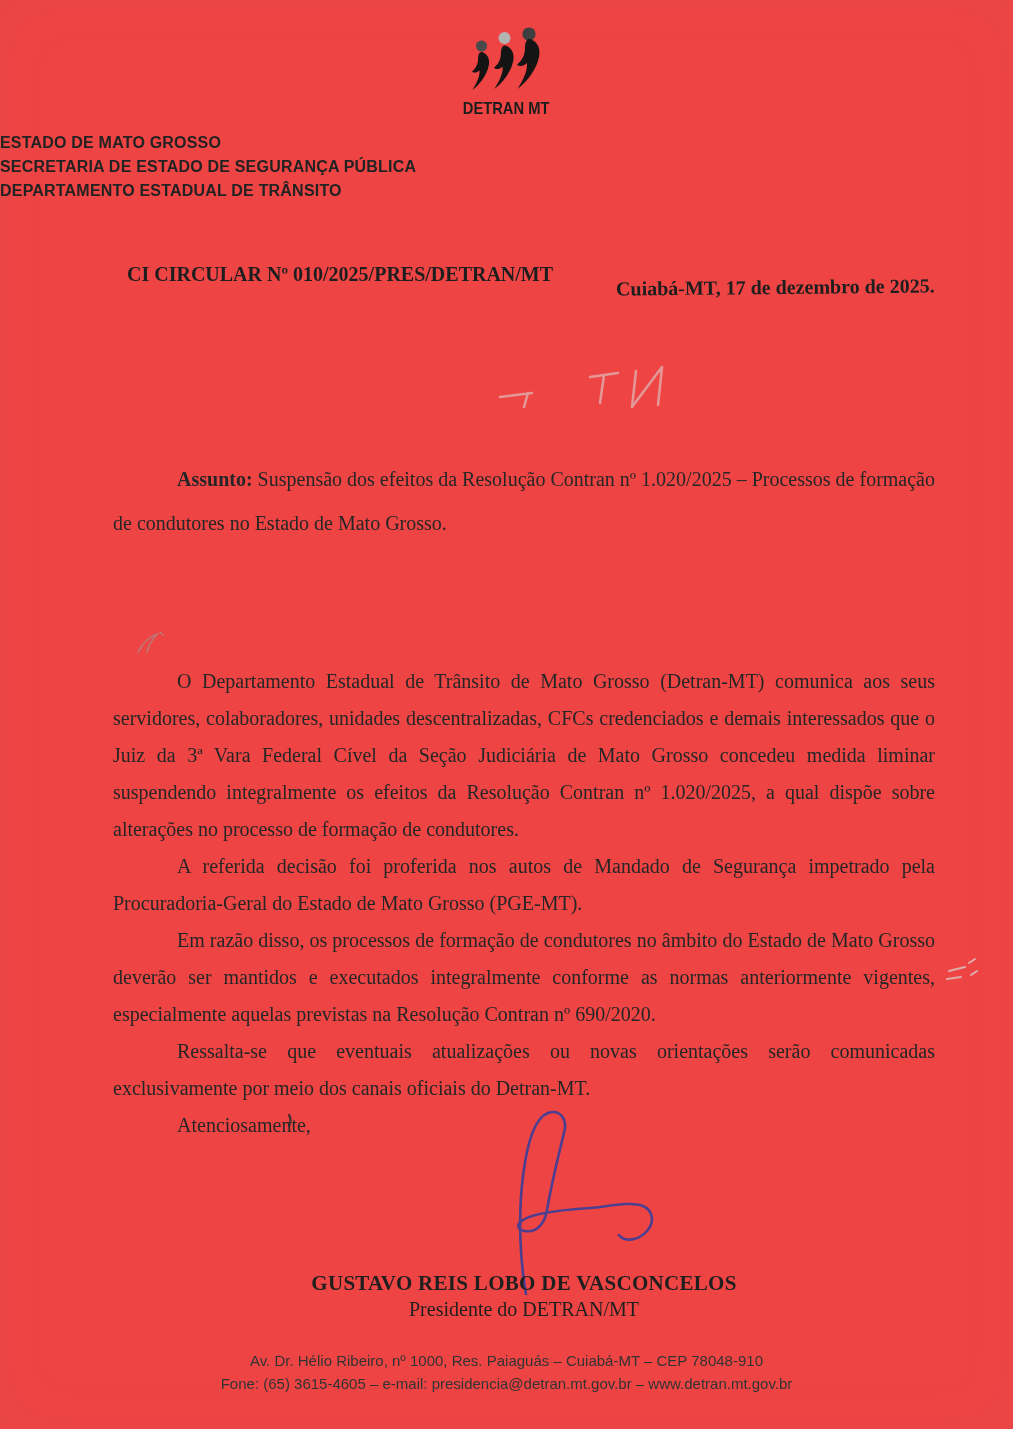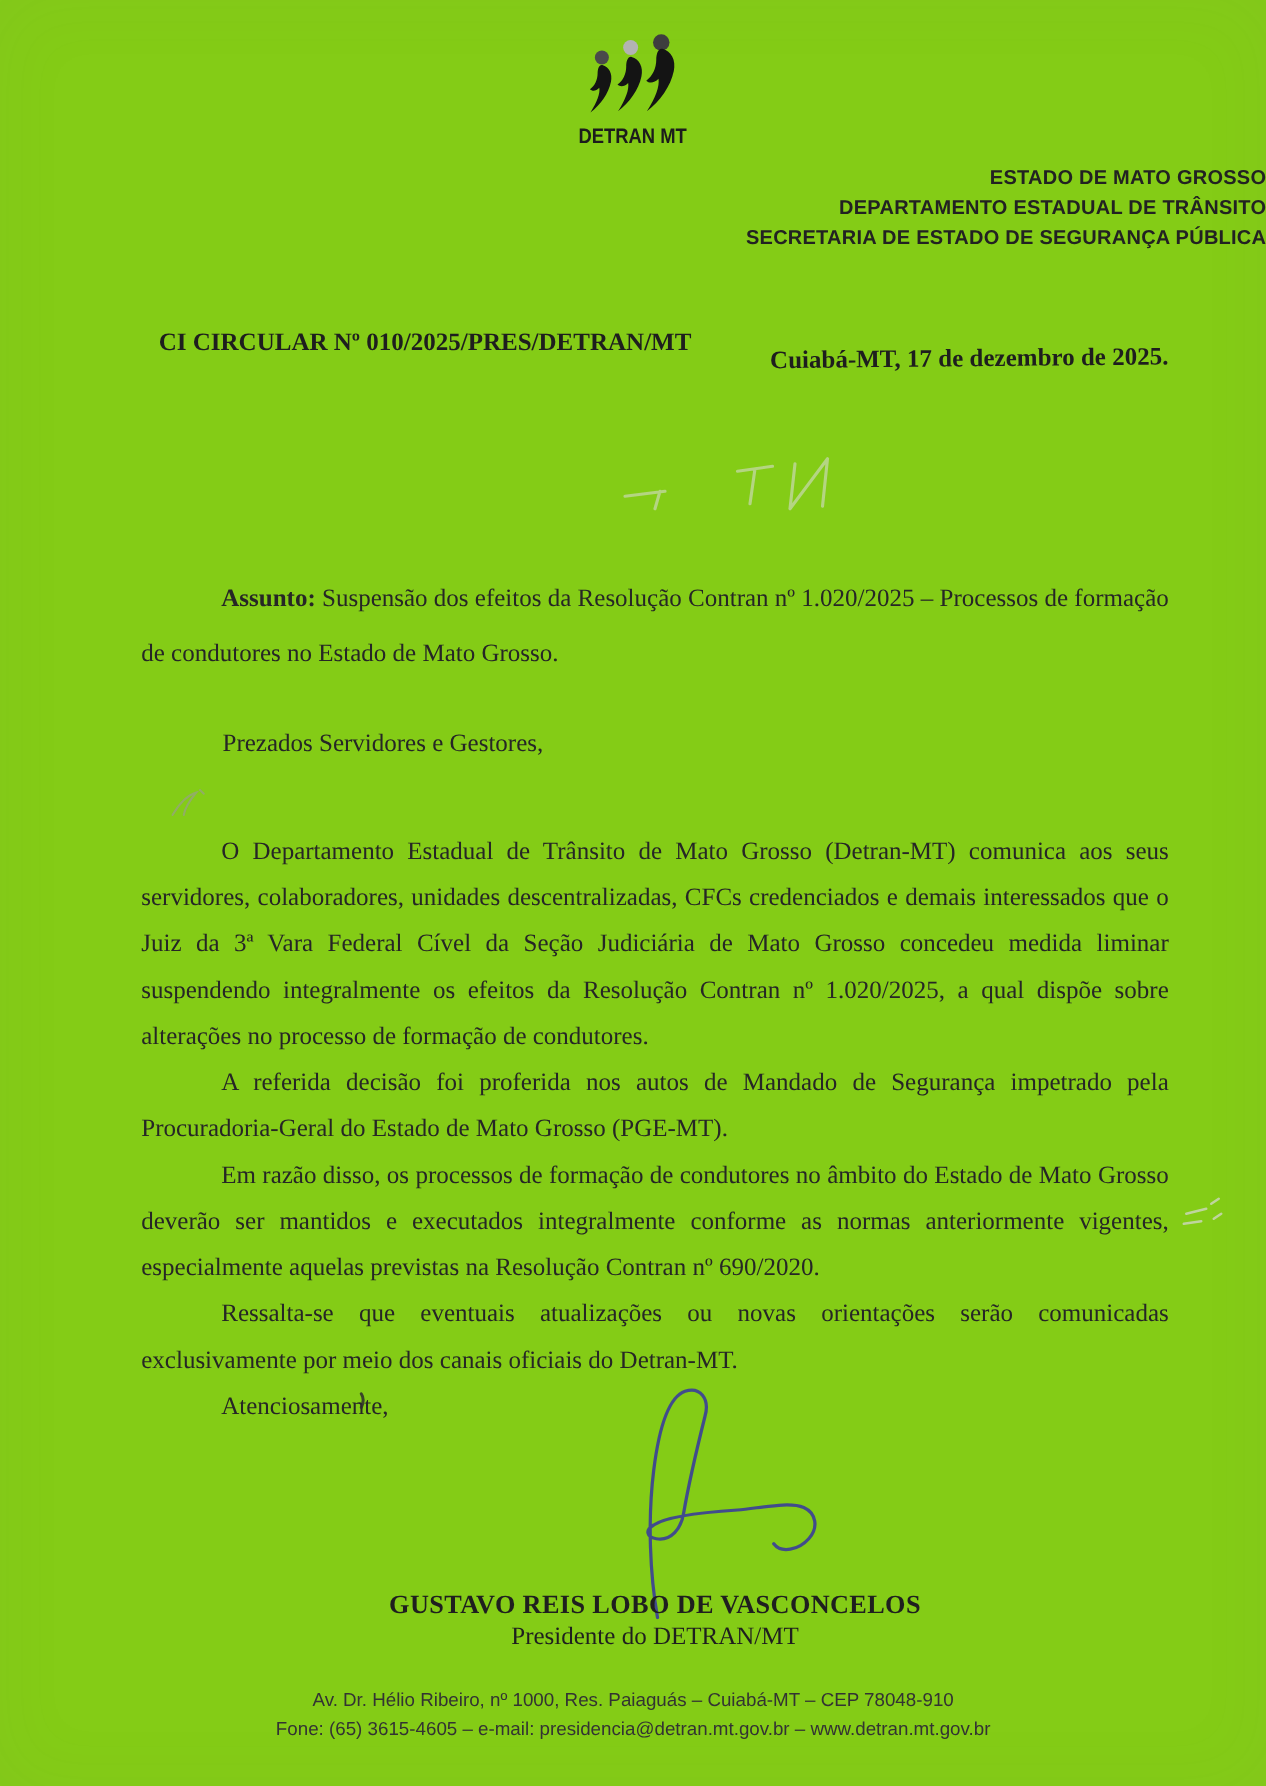--- a/index.html
+++ b/index.html
@@ -5,21 +5,21 @@
   html, body {
     margin: 0;
     padding: 0;
     background: #e9e9e9;
   }
   .page {
     position: relative;
     width: 1013px;
     height: 1429px;
     margin: 0 auto;
-    background: #84cc16;
+    background: #ef4444;
     overflow: hidden;
     color: #272727;
     box-shadow: inset 0 0 60px rgba(120,120,120,0.06);
   }
 
   
   .logo-wrap {
     position: absolute;
     top: 26px;
     left: 0;
@@ -39,21 +39,21 @@
     margin-top: -2px;
     white-space: nowrap;
   }
 
   
   .org-header {
     position: absolute;
     top: 131px;
     left: 0;
     width: 100%;
-    text-align: right;
+    text-align: left;
     font-family: "Liberation Sans", sans-serif;
     font-weight: bold;
     font-size: 16px;
     line-height: 24px;
     color: #222;
     letter-spacing: 0.2px;
   }
 
   
   .ref-row {
@@ -191,32 +191,31 @@
 
         <circle cx="70" cy="8" r="6.6" fill="#3e3e3e"></circle>
         <use href="#fig" transform="translate(58,13) scale(1.0)" fill="#141414"></use>
       </svg>
       <div class="logo-text">DETRAN MT</div>
     </div>
   </div>
 
   <div class="org-header">
     <div>ESTADO DE MATO GROSSO</div>
+    <div>SECRETARIA DE ESTADO DE SEGURANÇA PÚBLICA</div>
     <div>DEPARTAMENTO ESTADUAL DE TRÂNSITO</div>
-    <div>SECRETARIA DE ESTADO DE SEGURANÇA PÚBLICA</div>
   </div>
 
   <div class="ref-row">
     <span class="ref-number">CI CIRCULAR Nº 010/2025/PRES/DETRAN/MT</span>
     <span class="date-line">Cuiabá-MT, 17 de dezembro de 2025.</span>
   </div>
 
   <p class="subject"><span class="label">Assunto:</span><span> Suspensão dos efeitos da Resolução Contran nº 1.020/2025 – Processos de formação de condutores no Estado de Mato Grosso.</span></p>
 
-  <div class="salutation">Prezados Servidores e Gestores,</div>
 
   <div class="body-text">
     <p>O Departamento Estadual de Trânsito de Mato Grosso (Detran-MT) comunica aos seus servidores, colaboradores, unidades descentralizadas, CFCs credenciados e demais interessados que o Juiz da 3ª Vara Federal Cível da Seção Judiciária de Mato Grosso concedeu medida liminar suspendendo integralmente os efeitos da Resolução Contran nº 1.020/2025, a qual dispõe sobre alterações no processo de formação de condutores.</p>
     <p>A referida decisão foi proferida nos autos de Mandado de Segurança impetrado pela Procuradoria-Geral do Estado de Mato Grosso (PGE-MT).</p>
     <p>Em razão disso, os processos de formação de condutores no âmbito do Estado de Mato Grosso deverão ser mantidos e executados integralmente conforme as normas anteriormente vigentes, especialmente aquelas previstas na Resolução Contran nº 690/2020.</p>
     <p>Ressalta-se que eventuais atualizações ou novas orientações serão comunicadas exclusivamente por meio dos canais oficiais do Detran-MT.</p>
     <p class="closing">Atenciosamente,</p>
   </div>
 
   <svg class="sig-svg" width="220" height="205" viewBox="0 0 220 205" aria-hidden="true">

